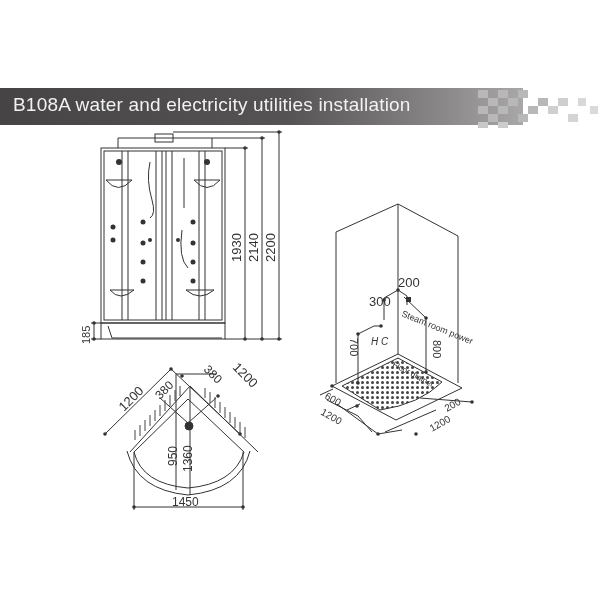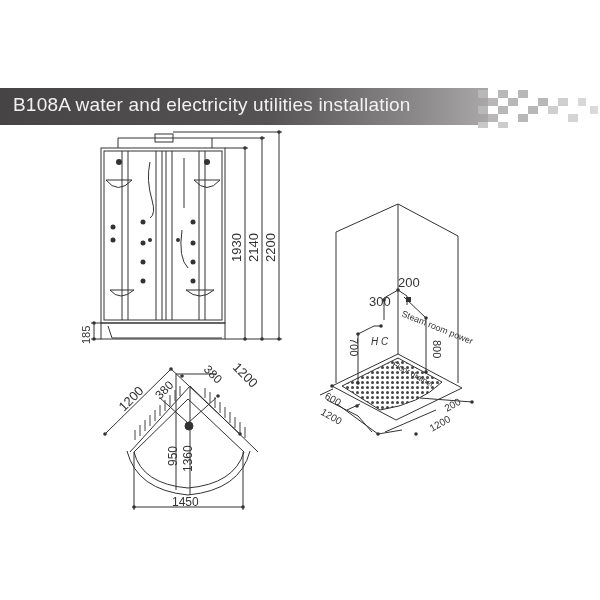--- a/index.html
+++ b/index.html
@@ -1,18 +1,18 @@
 <!DOCTYPE html>
 <html><head>
 <meta charset="utf-8">
 <style>
   html,body{margin:0;padding:0;background:#fff;}
   body{width:600px;height:600px;position:relative;overflow:hidden;font-family:"Liberation Sans",sans-serif;}
   .banner{position:absolute;left:0;top:88px;width:488px;height:37px;
-    background:linear-gradient(90deg,#464444 0%,#555353 55%,#8a8888 85%,#a9a7a7 100%);}
+    background:linear-gradient(90deg,#464444 0%,#555353 55%,#8a8888 85%,#a9a7a7 100%);padding-left:35px;}
   .banner-title{position:absolute;left:13px;top:6px;color:#f2f2f2;font-size:19px;letter-spacing:0.2px;white-space:nowrap;}
   .checker{position:absolute;left:478px;top:86px;width:122px;height:42px;}
   .drawing{position:absolute;left:0;top:0;}
   .dim{font-family:"Liberation Sans",sans-serif;fill:#333;}
 </style>
 </head>
 <body>
 
 <div class="banner">
   <span class="banner-title">B108A  water and electricity utilities installation</span>

